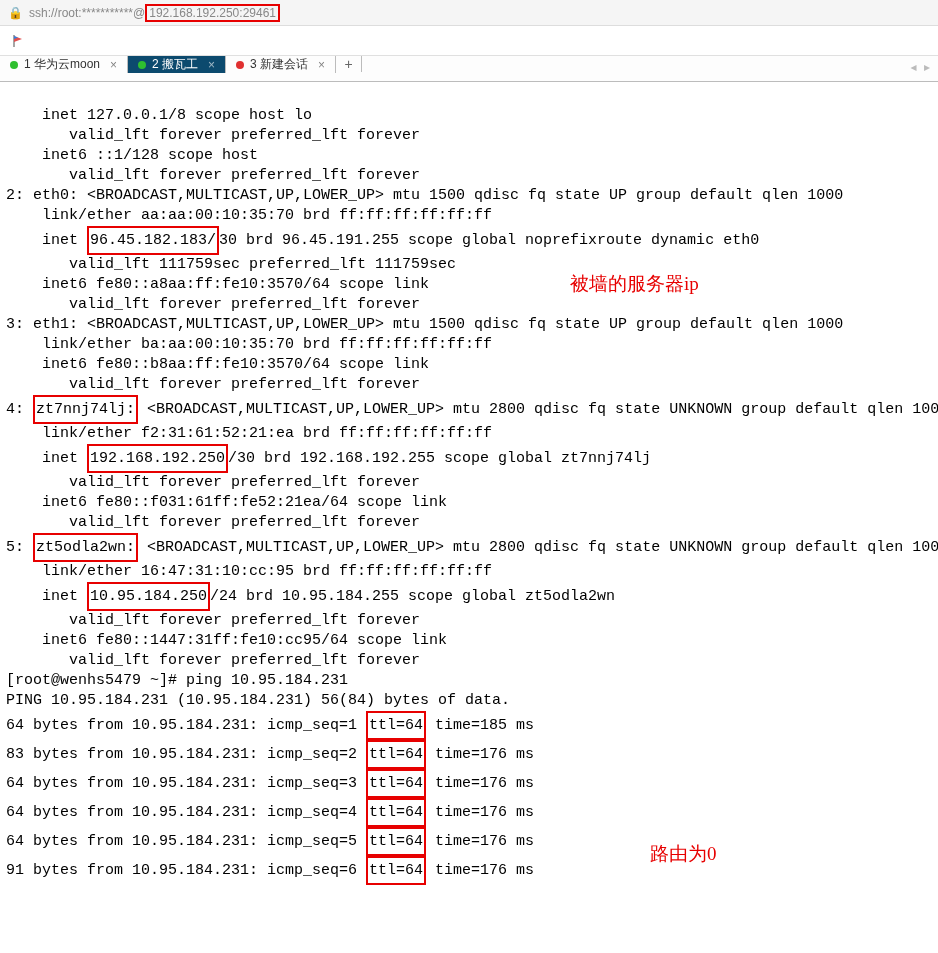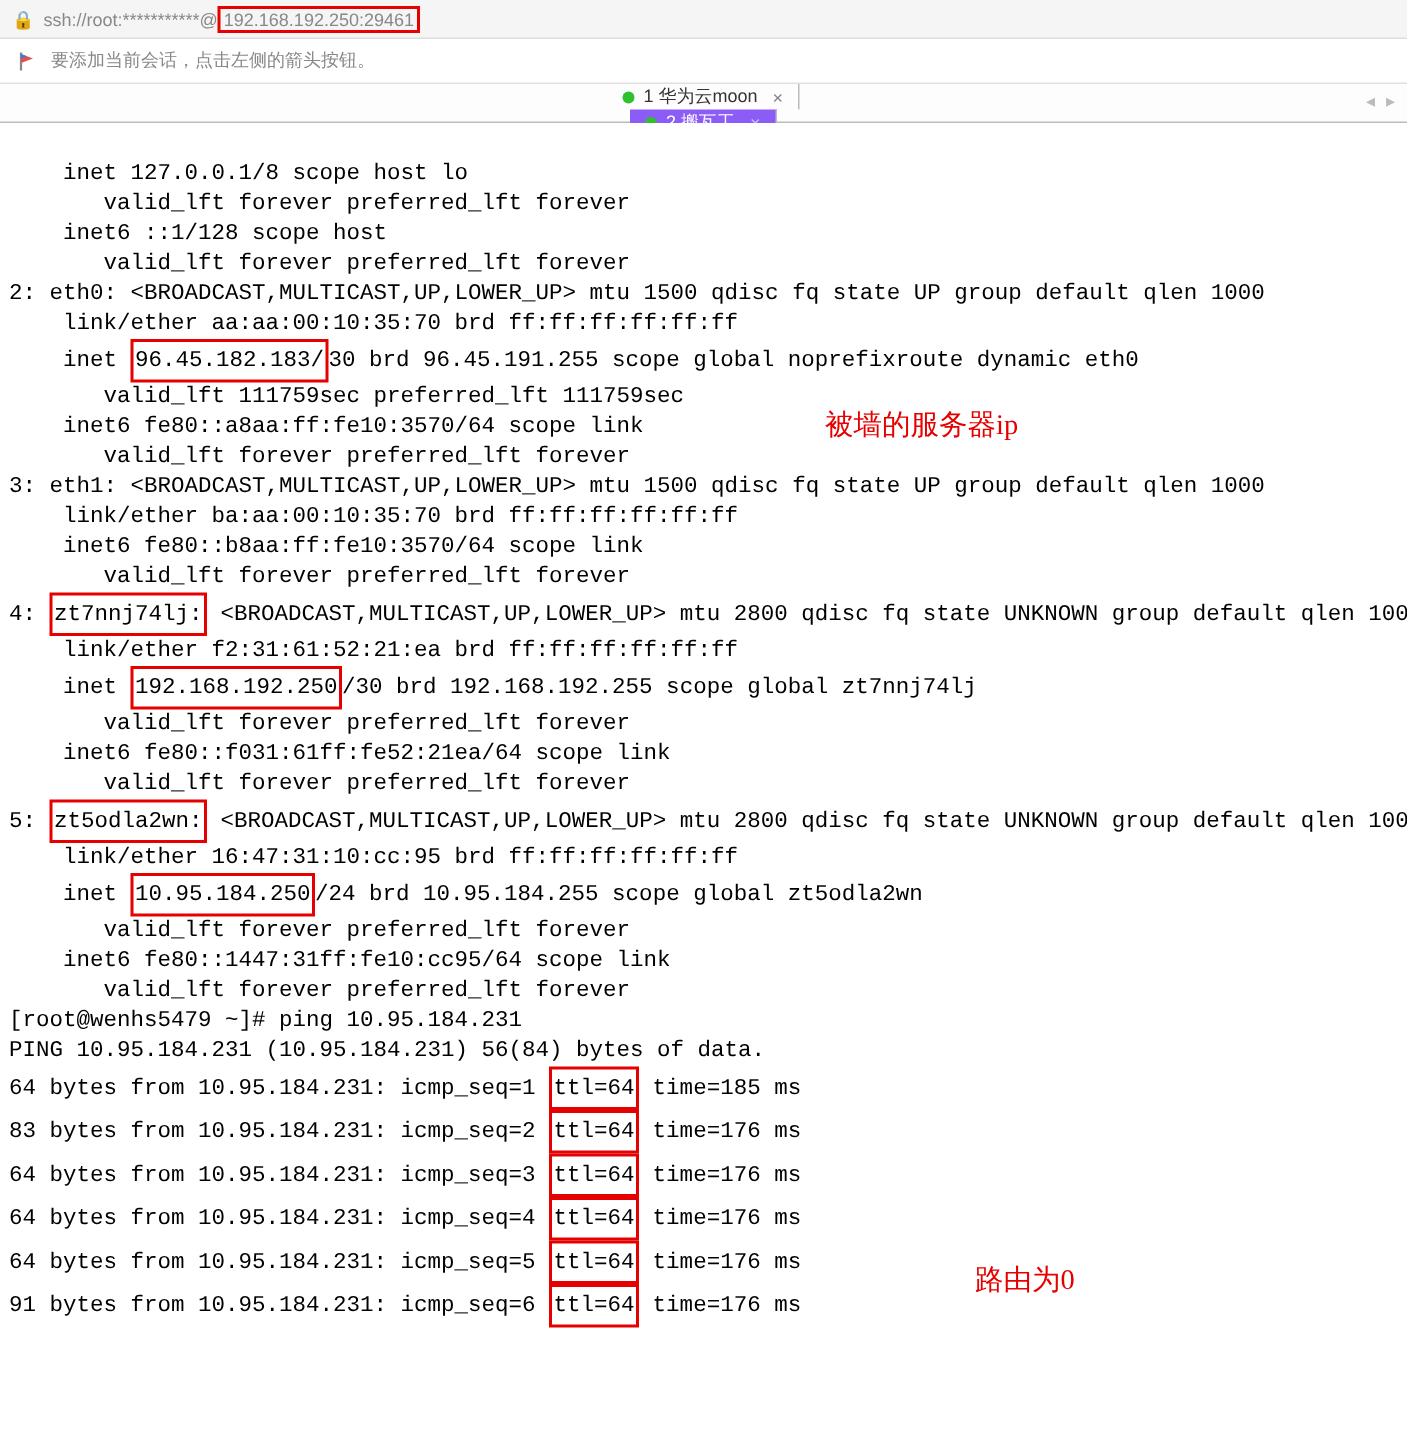--- a/index.html
+++ b/index.html
@@ -41,37 +41,36 @@
     width: 14px; height: 14px;
     margin-right: 8px;
     position: relative;
   }
   .flag-icon svg { display: block; }
   .tab-bar {
     height: 26px;
     background: #fdfdfd;
     border-bottom: 1px solid #bcbcbc;
     display: flex;
-    align-items: center;
-    position: relative;
-    flex-direction: column;
+    align-items: flex-start;
+    position: relative;
   }
   .tab {
     display: flex;
     align-items: center;
     padding: 0 10px;
     border-right: 1px solid #bcbcbc;
     font-size: 12px;
     color: #333;
     cursor: pointer;
     position: relative;
     background: #fdfdfd;
   }
   .tab.active {
-    background: #8b5cf6;
+    background: #0c4a6e;
     color: #fff;
   }
   .tab .dot {
     width: 8px; height: 8px; border-radius: 50%;
     margin-right: 6px;
   }
   .dot-green { background: #2fbf2f; }
   .dot-red   { background: #e03030; }
   .tab .close {
     margin-left: 10px;
@@ -131,21 +130,20 @@
 </div>
 
 <div class="hint-bar">
   <span class="flag-icon">
     <svg width="14" height="14" viewBox="0 0 14 14">
       <path d="M2 1 L2 13" stroke="#888" stroke-width="1.5"></path>
       <path d="M2 2 L10 5 L2 8 Z" fill="#e05050"></path>
       <path d="M2 2 L6 3.5 L2 5 Z" fill="#3080e0"></path>
     </svg>
   </span>
-  <span>要添加当前会话，点击左侧的箭头按钮。</span>
 </div>
 
 <div class="tab-bar">
   <div class="tab">
     <span class="dot dot-green"></span>
     <span>1 华为云moon</span>
     <span class="close">×</span>
   </div>
   <div class="tab active">
     <span class="dot dot-green"></span>
@@ -189,15 +187,15 @@
 <span>    inet6 fe80::1447:31ff:fe10:cc95/64 scope link</span>
 <span>       valid_lft forever preferred_lft forever</span>
 <span>[root@wenhs5479 ~]# ping 10.95.184.231</span>
 <span>PING 10.95.184.231 (10.95.184.231) 56(84) bytes of data.</span>
 <span>64 bytes from 10.95.184.231: icmp_seq=1 </span><span class="hl">ttl=64</span><span> time=185 ms</span>
 <span>83 bytes from 10.95.184.231: icmp_seq=2 </span><span class="hl">ttl=64</span><span> time=176 ms</span>
 <span>64 bytes from 10.95.184.231: icmp_seq=3 </span><span class="hl">ttl=64</span><span> time=176 ms</span>
 <span>64 bytes from 10.95.184.231: icmp_seq=4 </span><span class="hl">ttl=64</span><span> time=176 ms</span>
 <span>64 bytes from 10.95.184.231: icmp_seq=5 </span><span class="hl">ttl=64</span><span> time=176 ms</span>
 <span>91 bytes from 10.95.184.231: icmp_seq=6 </span><span class="hl">ttl=64</span><span> time=176 ms</span>
-<div class="anno" style="left:550px; top:192px;">被墙的服务器ip</div>
+<div class="anno" style="left:570px; top:192px;">被墙的服务器ip</div>
 <div class="anno" style="left:650px; top:762px;">路由为0</div>
 </div>
 
 </body></html>

